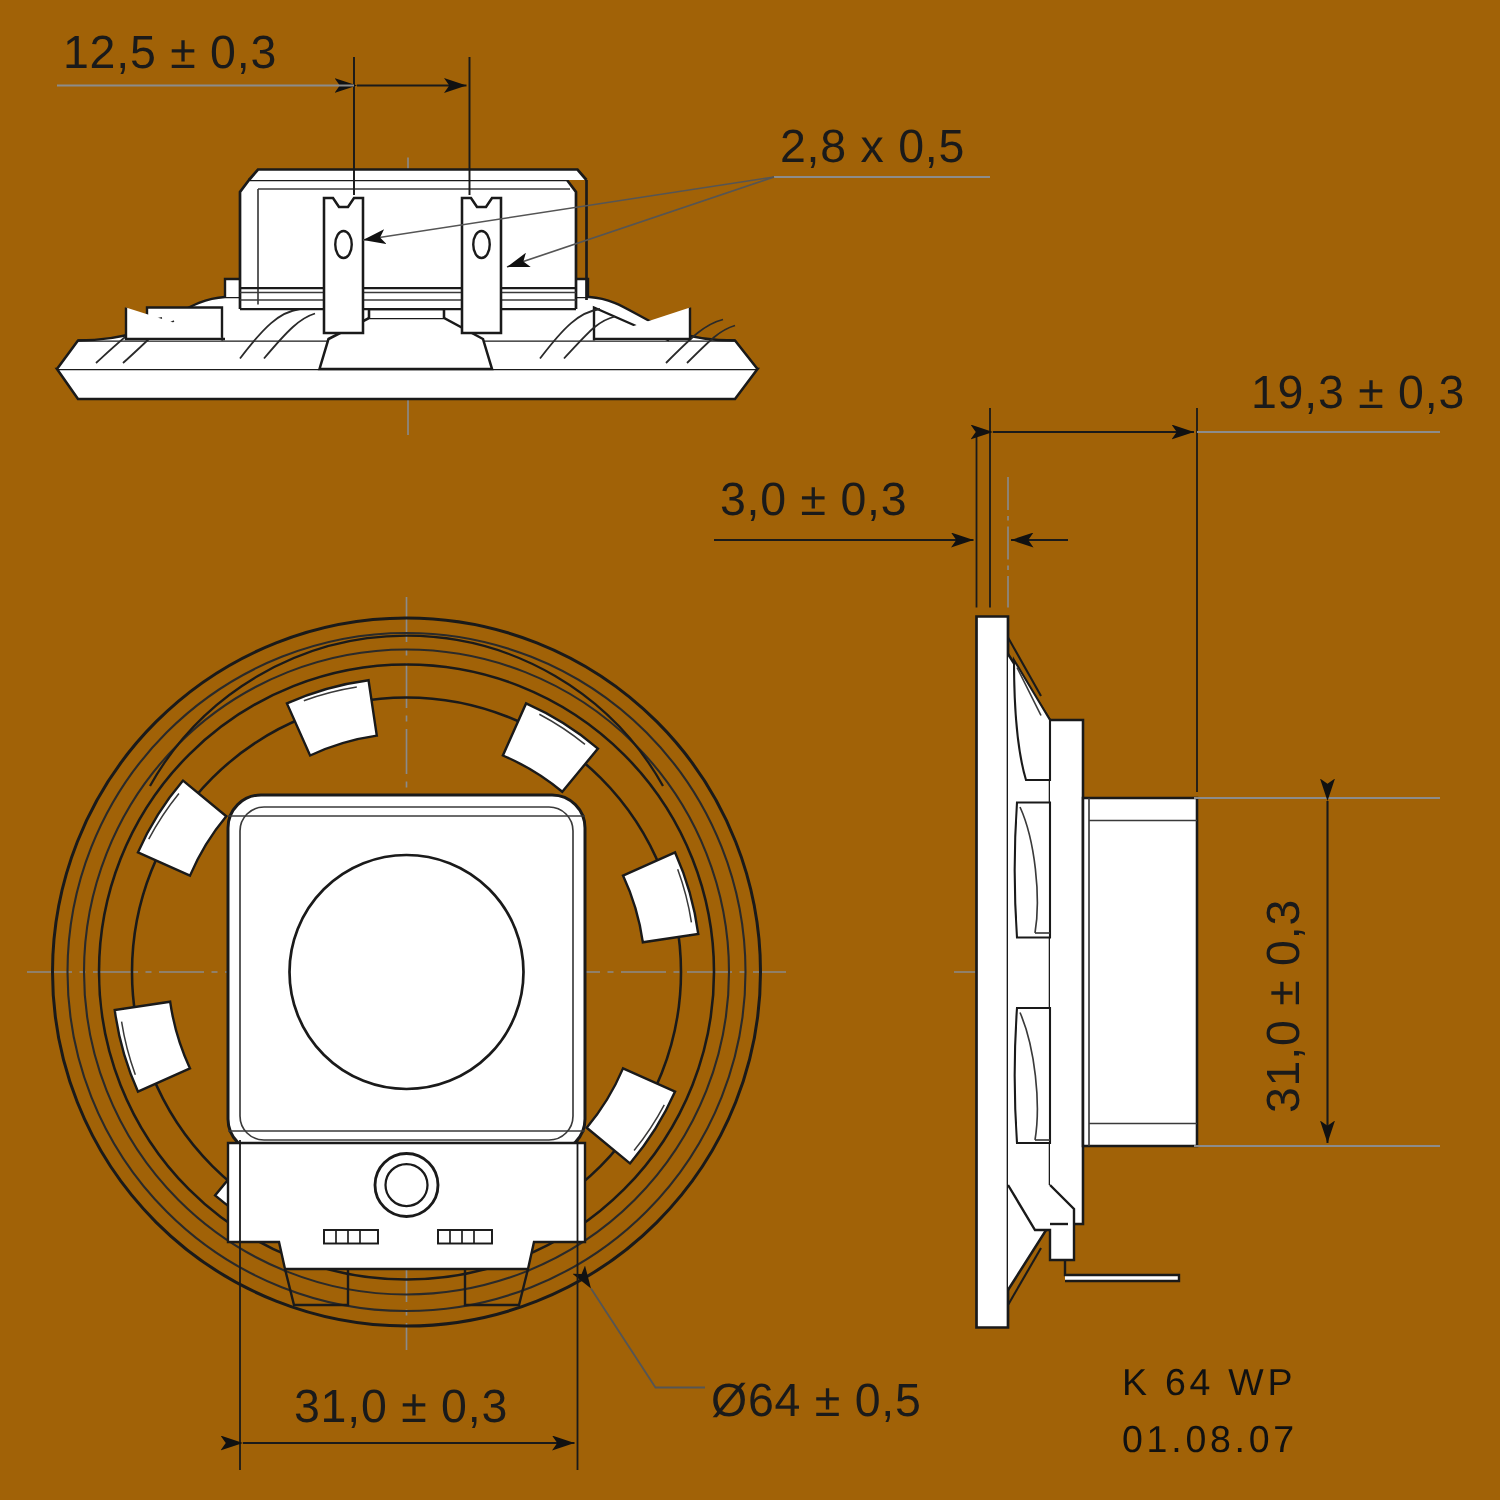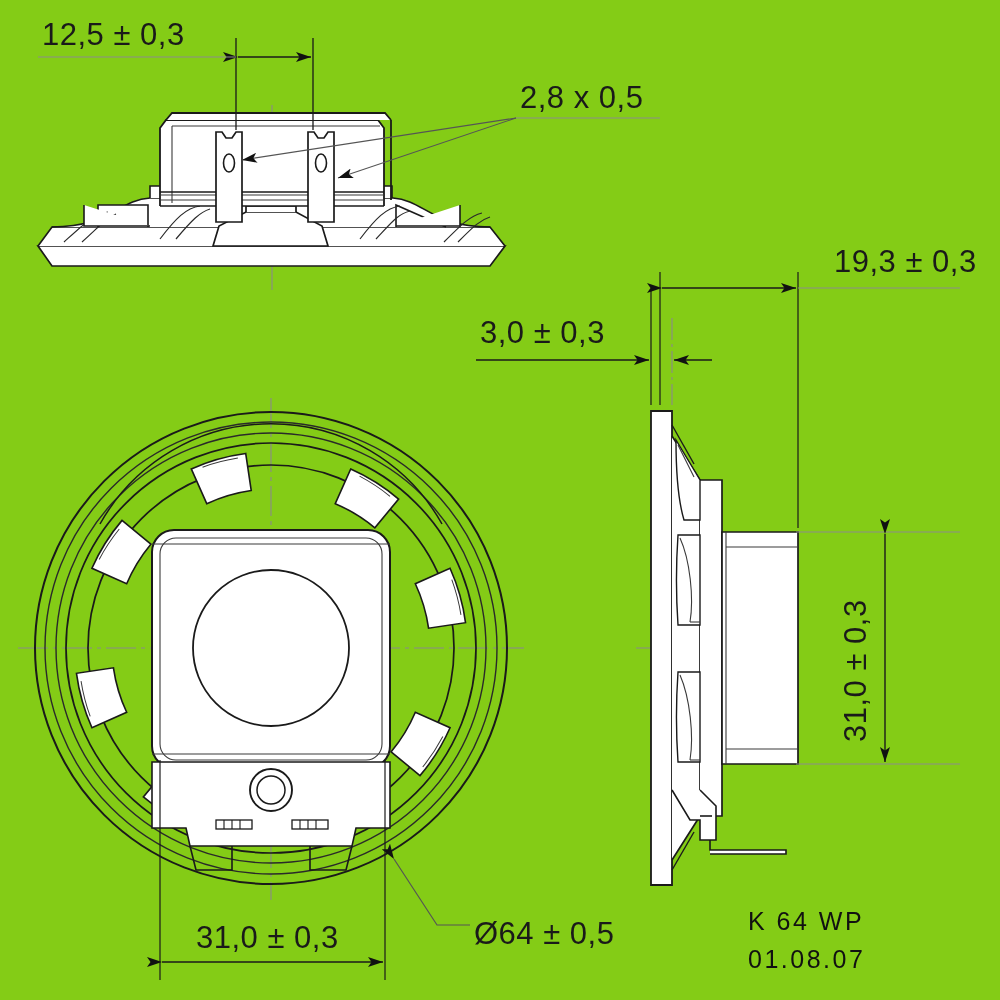--- a/index.html
+++ b/index.html
@@ -8,21 +8,21 @@
     padding: 0;
     background: #ffffff;
   }
   body {
     font-family: "Liberation Sans", sans-serif;
   }
   #sheet {
     position: relative;
     width: 1000px;
     height: 1000px;
-    background: #84cc16;
+    background: #a16207;
     overflow: hidden;
   }
   #drawing {
     position: absolute;
     left: 0;
     top: 0;
     width: 1000px;
     height: 1000px;
   }
   .dim-text {

